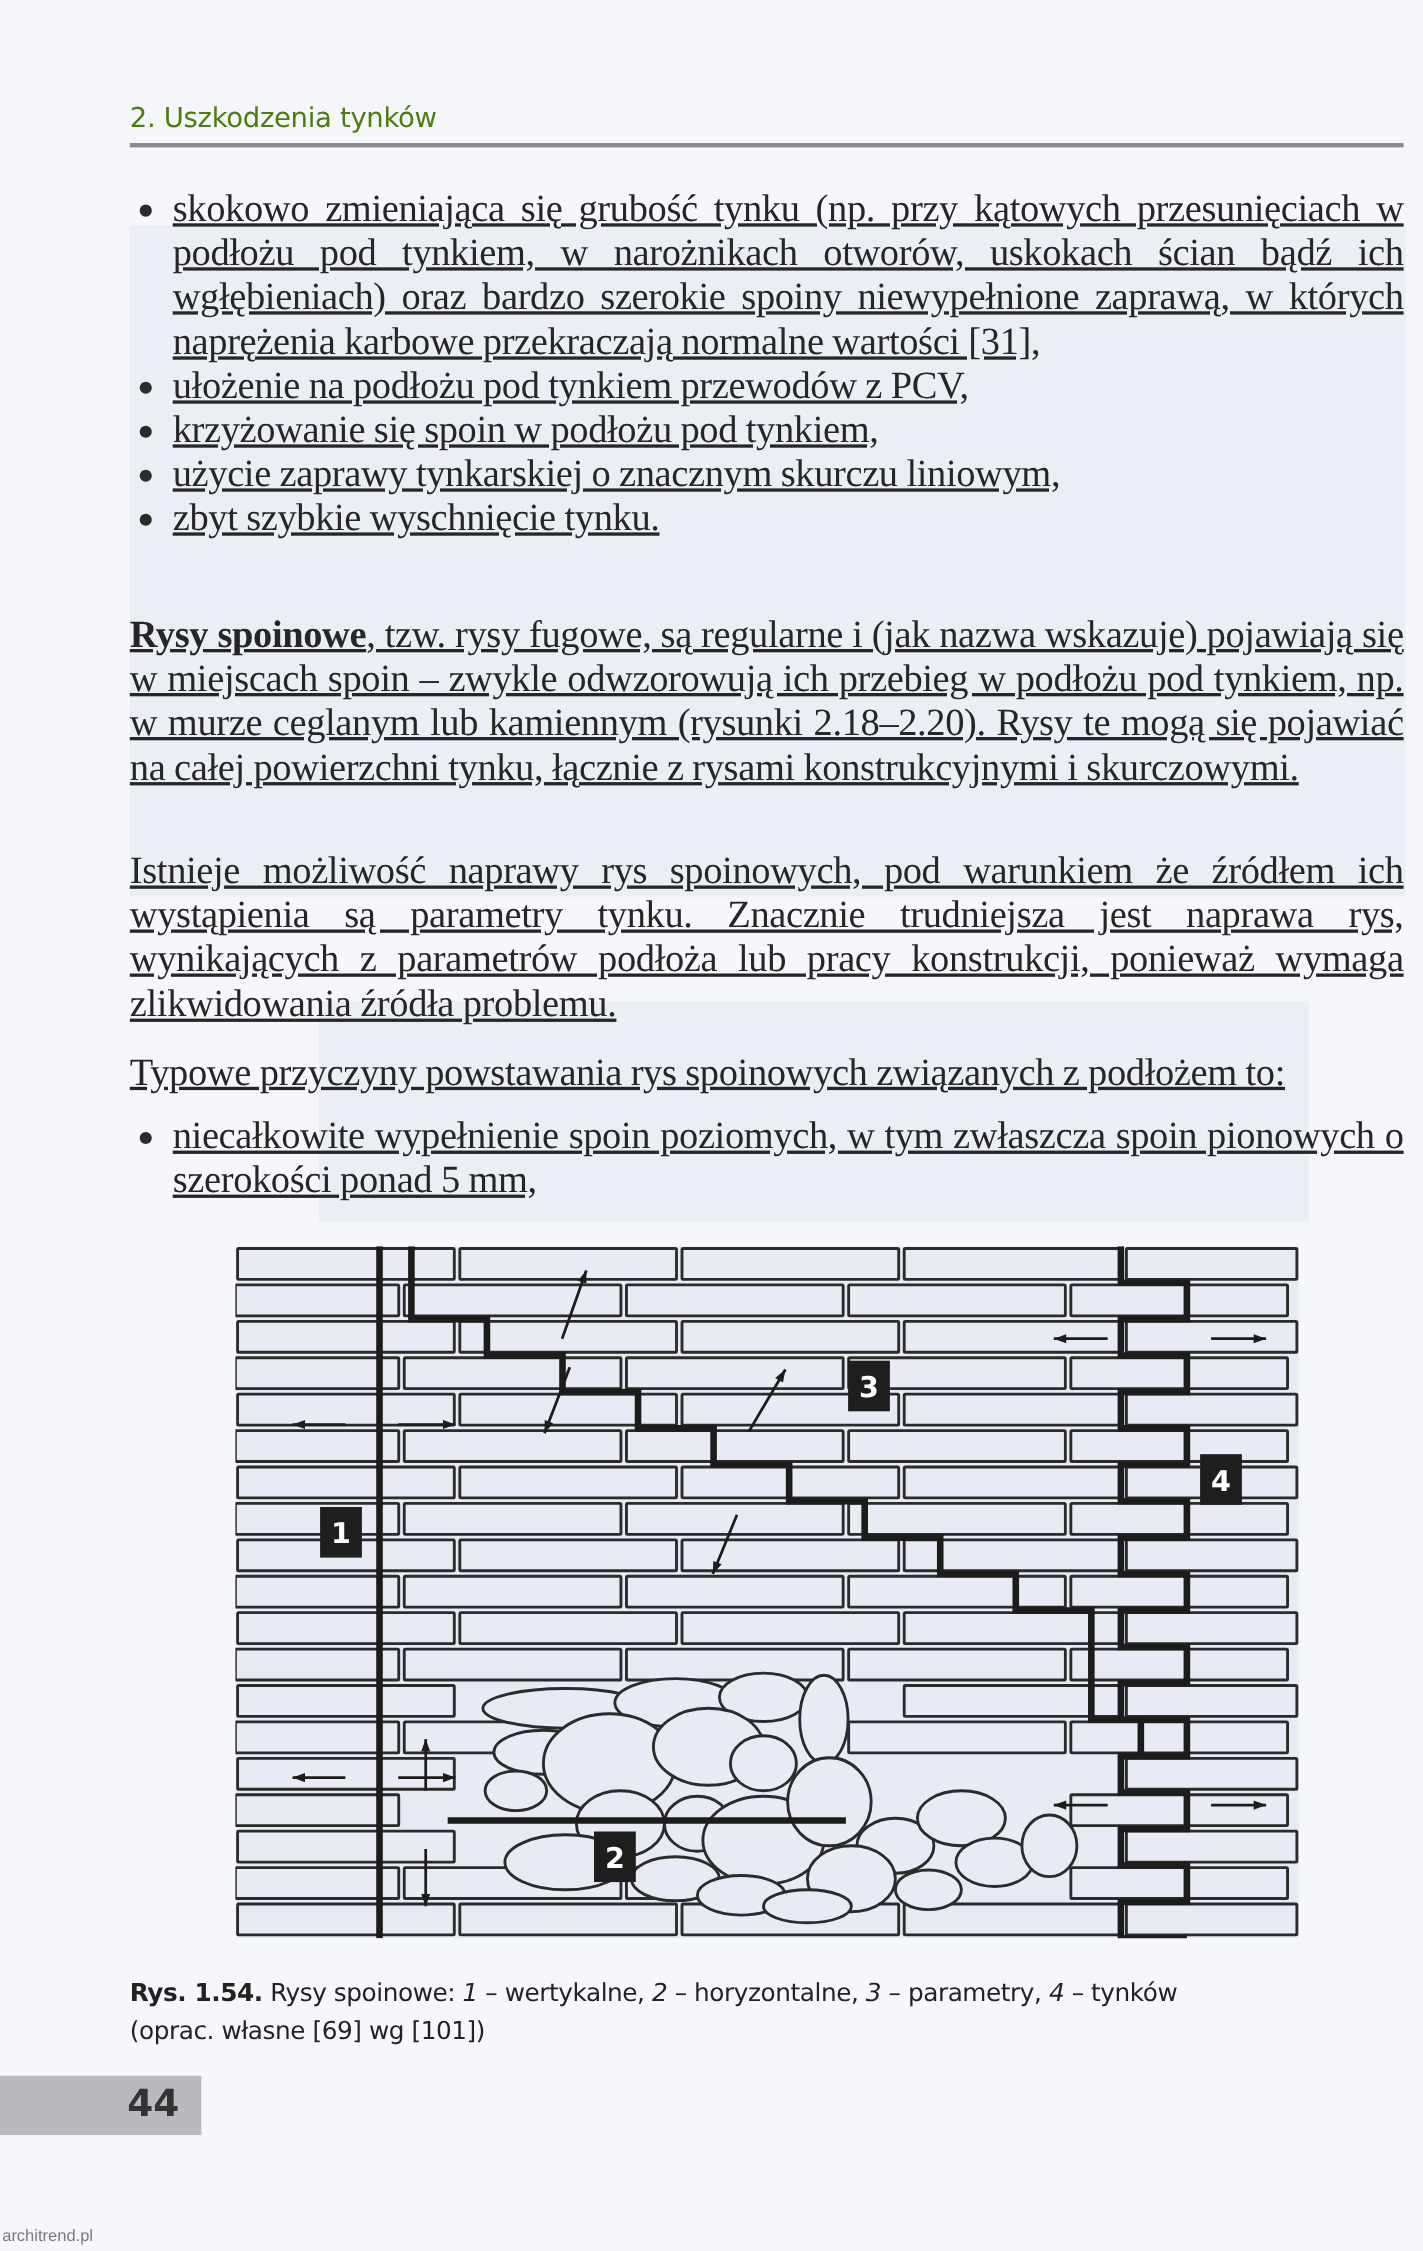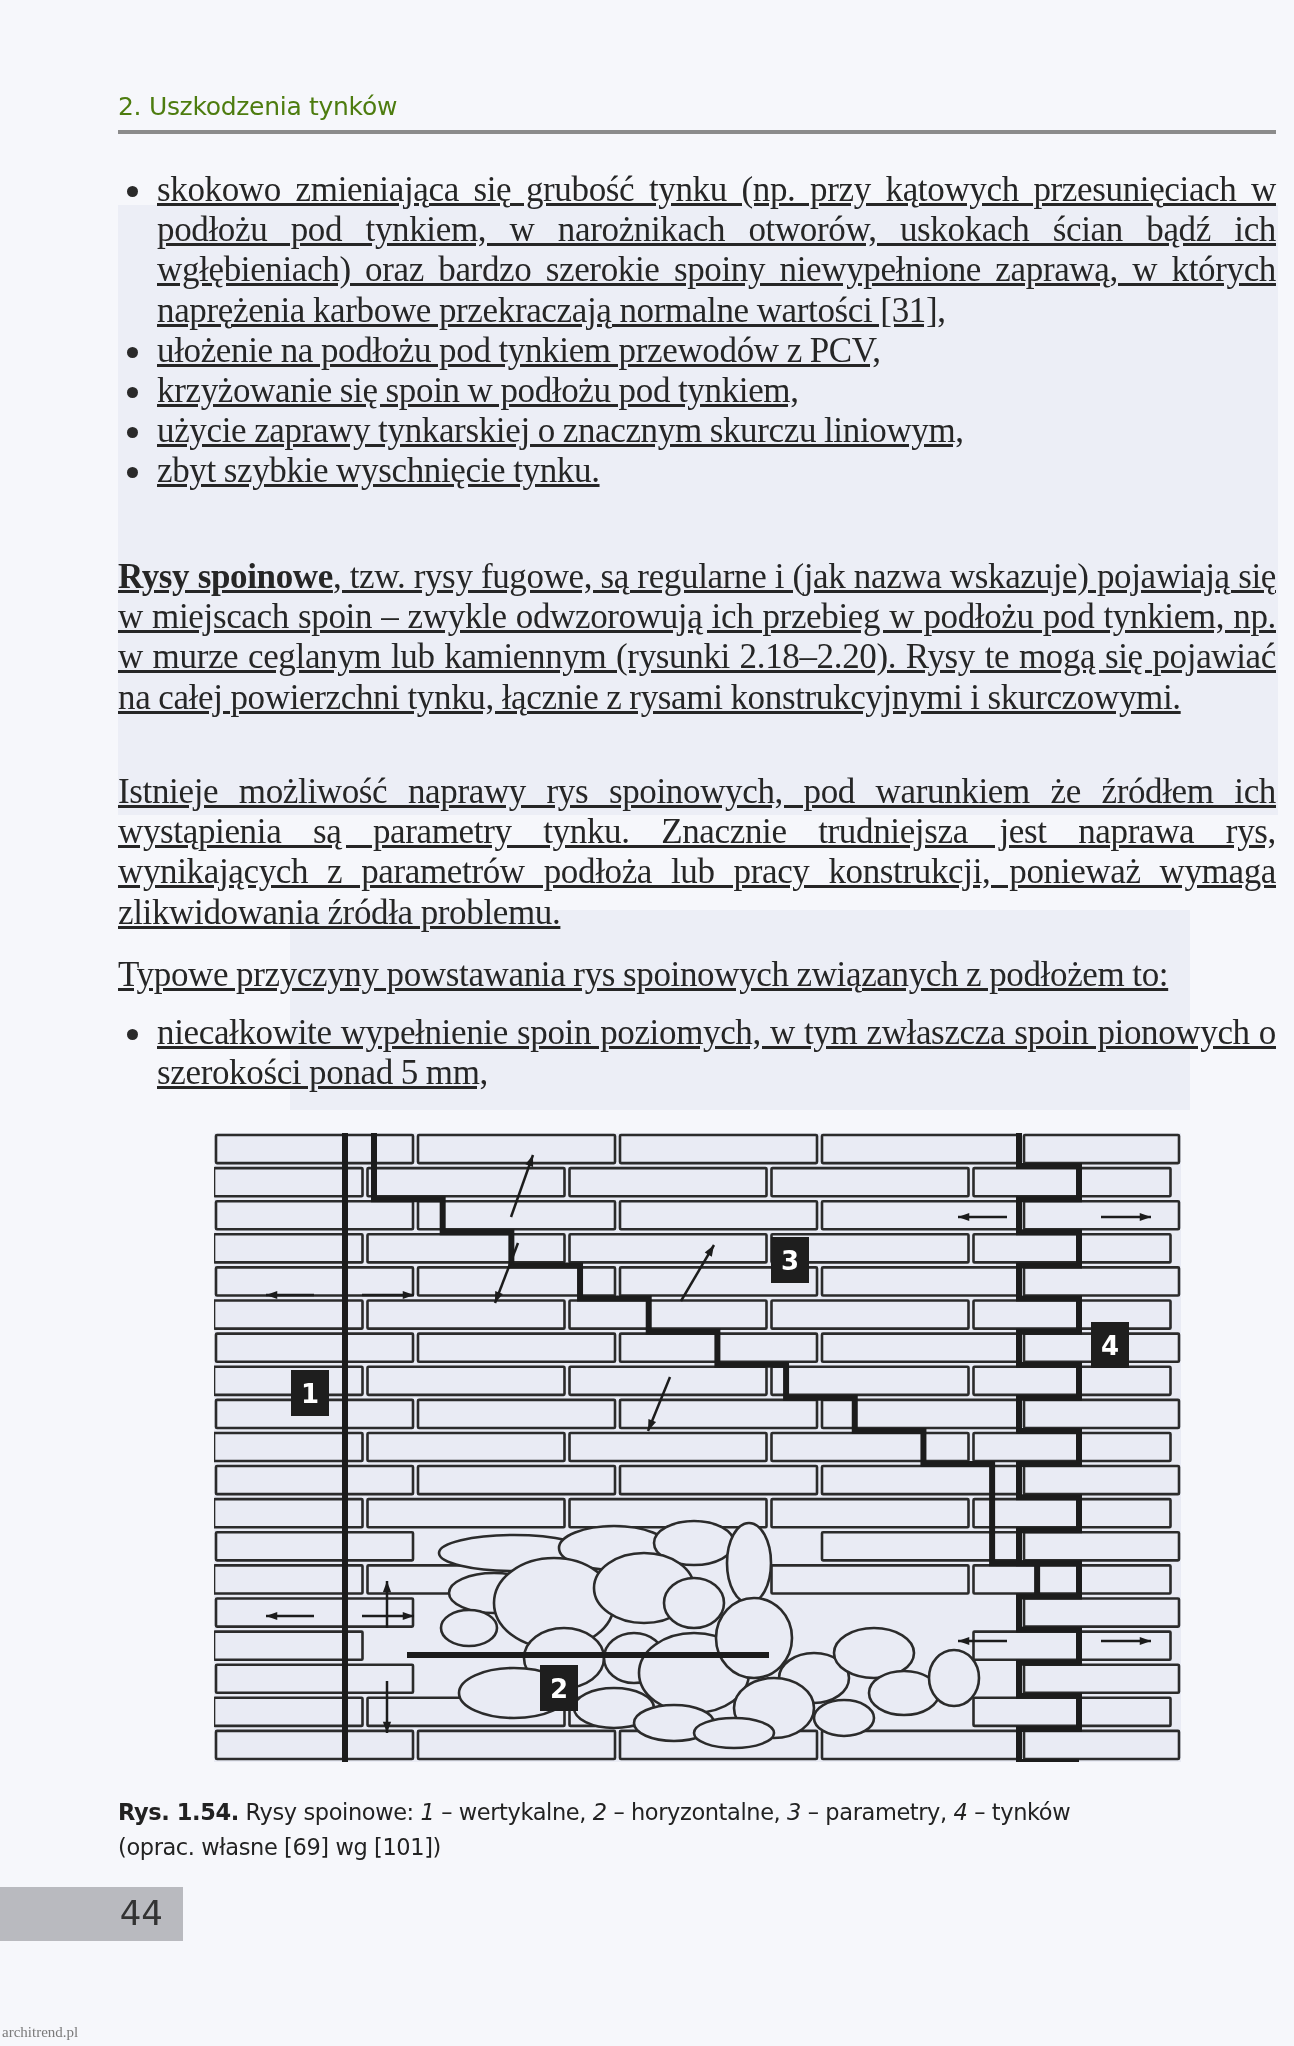--- a/index.html
+++ b/index.html
@@ -14,22 +14,22 @@
   .body p{margin:0;}
   ul.blist{list-style:none;margin:0;padding:0;}
   ul.blist li{position:relative;padding-left:39px;}
   ul.blist li::before{content:"";position:absolute;left:9px;top:16px;width:11px;height:11px;border-radius:50%;background:#2a2a2a;}
   b{font-weight:bold;}
   .figure{position:absolute;left:214px;top:1133px;width:967px;height:629px;}
   .caption{position:absolute;left:118px;top:1795px;width:1160px;font-family:"DejaVu Sans","Liberation Sans",sans-serif;
        font-size:22.5px;line-height:35px;color:#222;letter-spacing:-0.4px;}
   .caption i{font-style:italic;}
   .pagebox{position:absolute;left:0;top:1887px;width:183px;height:54px;background:#b9babf;}
-  .pagenum{position:absolute;right:20px;top:6px;font-family:"DejaVu Sans","Liberation Sans",sans-serif;font-size:34px;color:#333;}
-  .watermark{position:absolute;left:2px;top:2024px;font-family:Liberation Serif, serif;font-size:15px;color:#7a7a7a;}
+  .pagenum{position:absolute;right:20px;top:6px;font-family:"DejaVu Sans","Liberation Sans",sans-serif;font-size:34px;color:#333;font-weight:bold;}
+  .watermark{position:absolute;left:2px;top:2024px;font-family:Liberation Sans, sans-serif;font-size:15px;color:#7a7a7a;}
 </style>
 </head>
 <body>
 
 <div class="bleed" style="left:118px;top:205px;width:1160px;height:610px;"></div>
 <div class="bleed" style="left:290px;top:910px;width:900px;height:200px;"></div>
 
 <div class="running-head">2. Uszkodzenia tynków</div>
 <div class="rule"></div>
 

